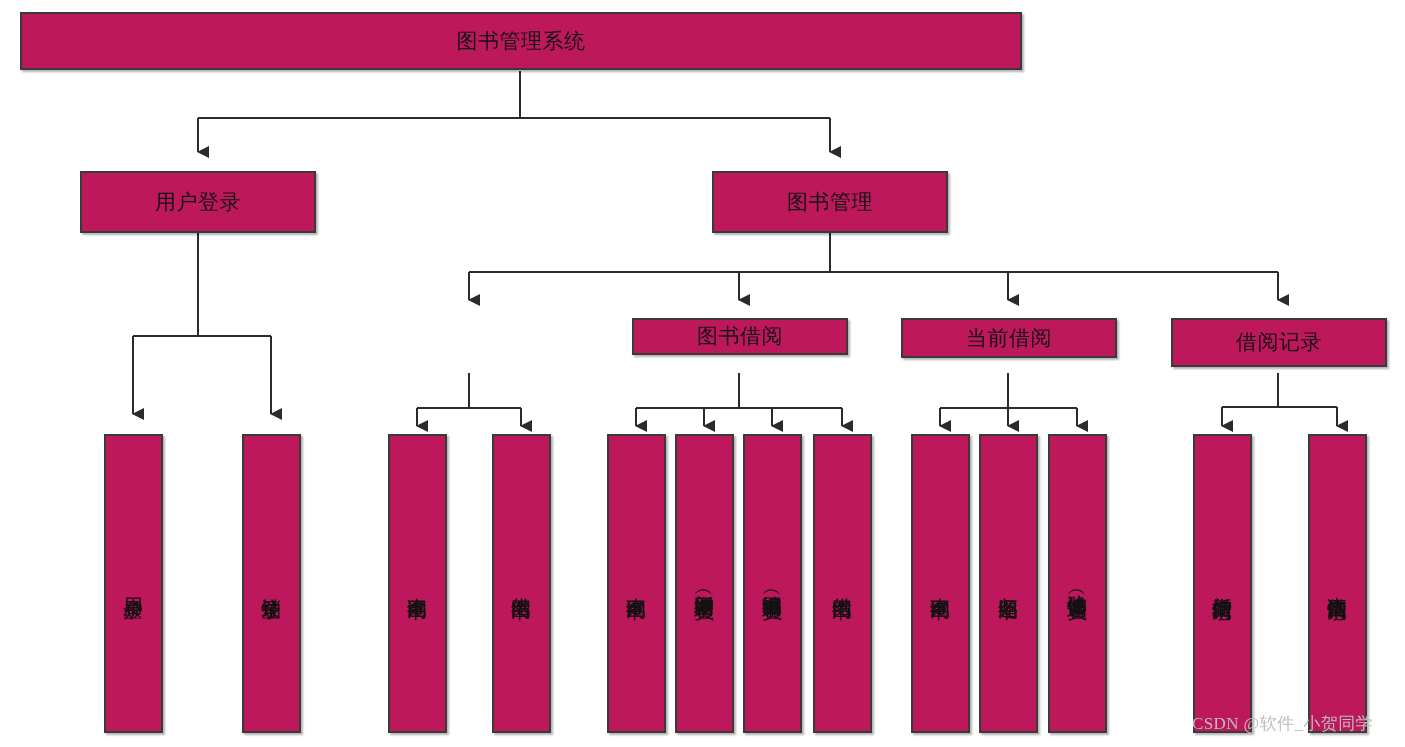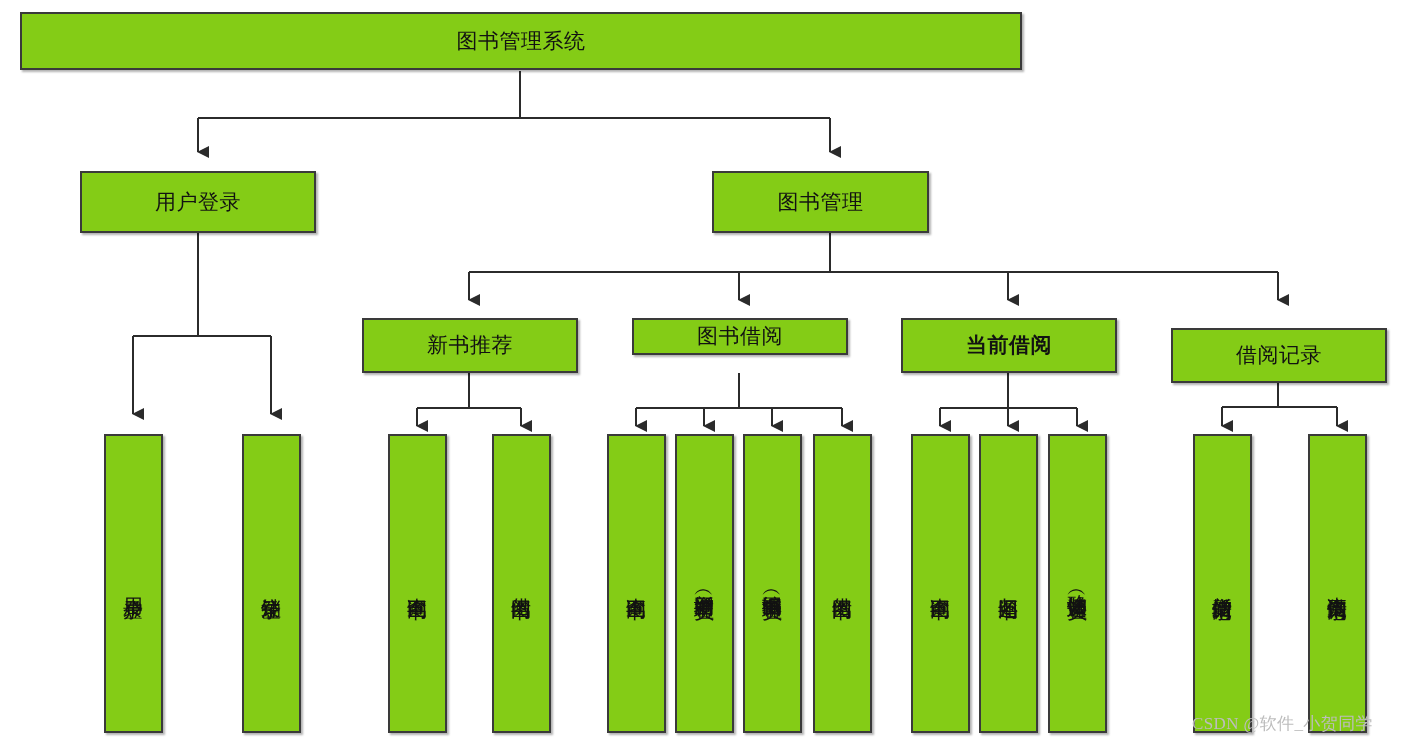--- a/index.html
+++ b/index.html
@@ -25,21 +25,21 @@
     position: absolute;
     left: 0; top: 0;
     width: 1405px;
     height: 747px;
     display: block;
   }
   
   .node {
     position: absolute;
     box-sizing: border-box;
-    background: #84cc16;
+    background: #be185d;
     border: 2px solid #3a3a3a;
     box-shadow: 2px 2px 2px rgba(0,0,0,0.30);
     display: flex;
     align-items: center;
     justify-content: center;
     overflow: hidden;
   }
   .node .label {
     display: block;
     text-align: center;
@@ -136,37 +136,34 @@
   </svg>
 
   <div class="node root horiz" style="left:20px; top:12px; width:1002px; height:58px;">
     <span class="label">图书管理系统</span>
   </div>
 
   <div class="node horiz" style="left:80px; top:171px; width:236px; height:62px;">
     <span class="label">用户登录</span>
   </div>
 
-  <div class="node horiz" style="left:712px; top:171px; width:217px; height:62px;">
+  <div class="node horiz" style="left:712px; top:171px; width:236px; height:62px;">
     <span class="label">图书管理</span>
   </div>
 
-  <div class="node horiz" style="left:362px; top:318px; width:216px; height:55px;">
-    <span class="label">新书推荐</span>
-  </div>
 
   <div class="node horiz" style="left:632px; top:318px; width:216px; height:37px;">
     <span class="label">图书借阅</span>
   </div>
 
-  <div class="node horiz" style="left:901px; top:318px; width:216px; height:55px;font-weight:bold;">
+  <div class="node horiz" style="left:901px; top:318px; width:216px; height:40px;">
     <span class="label">当前借阅</span>
   </div>
 
-  <div class="node horiz" style="left:1171px; top:328px; width:216px; height:55px;">
+  <div class="node horiz" style="left:1171px; top:318px; width:216px; height:49px;">
     <span class="label">借阅记录</span>
   </div>
 
   <div class="node vert" style="left:104px; top:434px; width:59px; height:299px;">
     <span class="label">用户登录</span>
   </div>
 
   <div class="node vert" style="left:242px; top:434px; width:59px; height:299px;">
     <span class="label">注销登录</span>
   </div>

